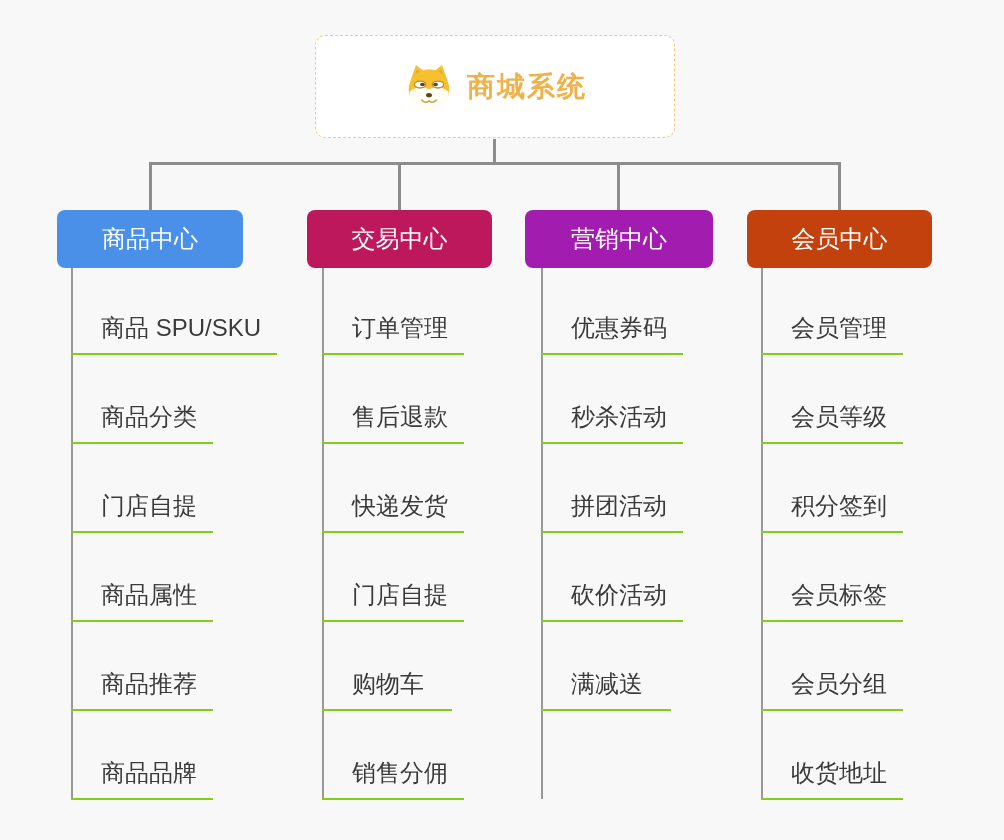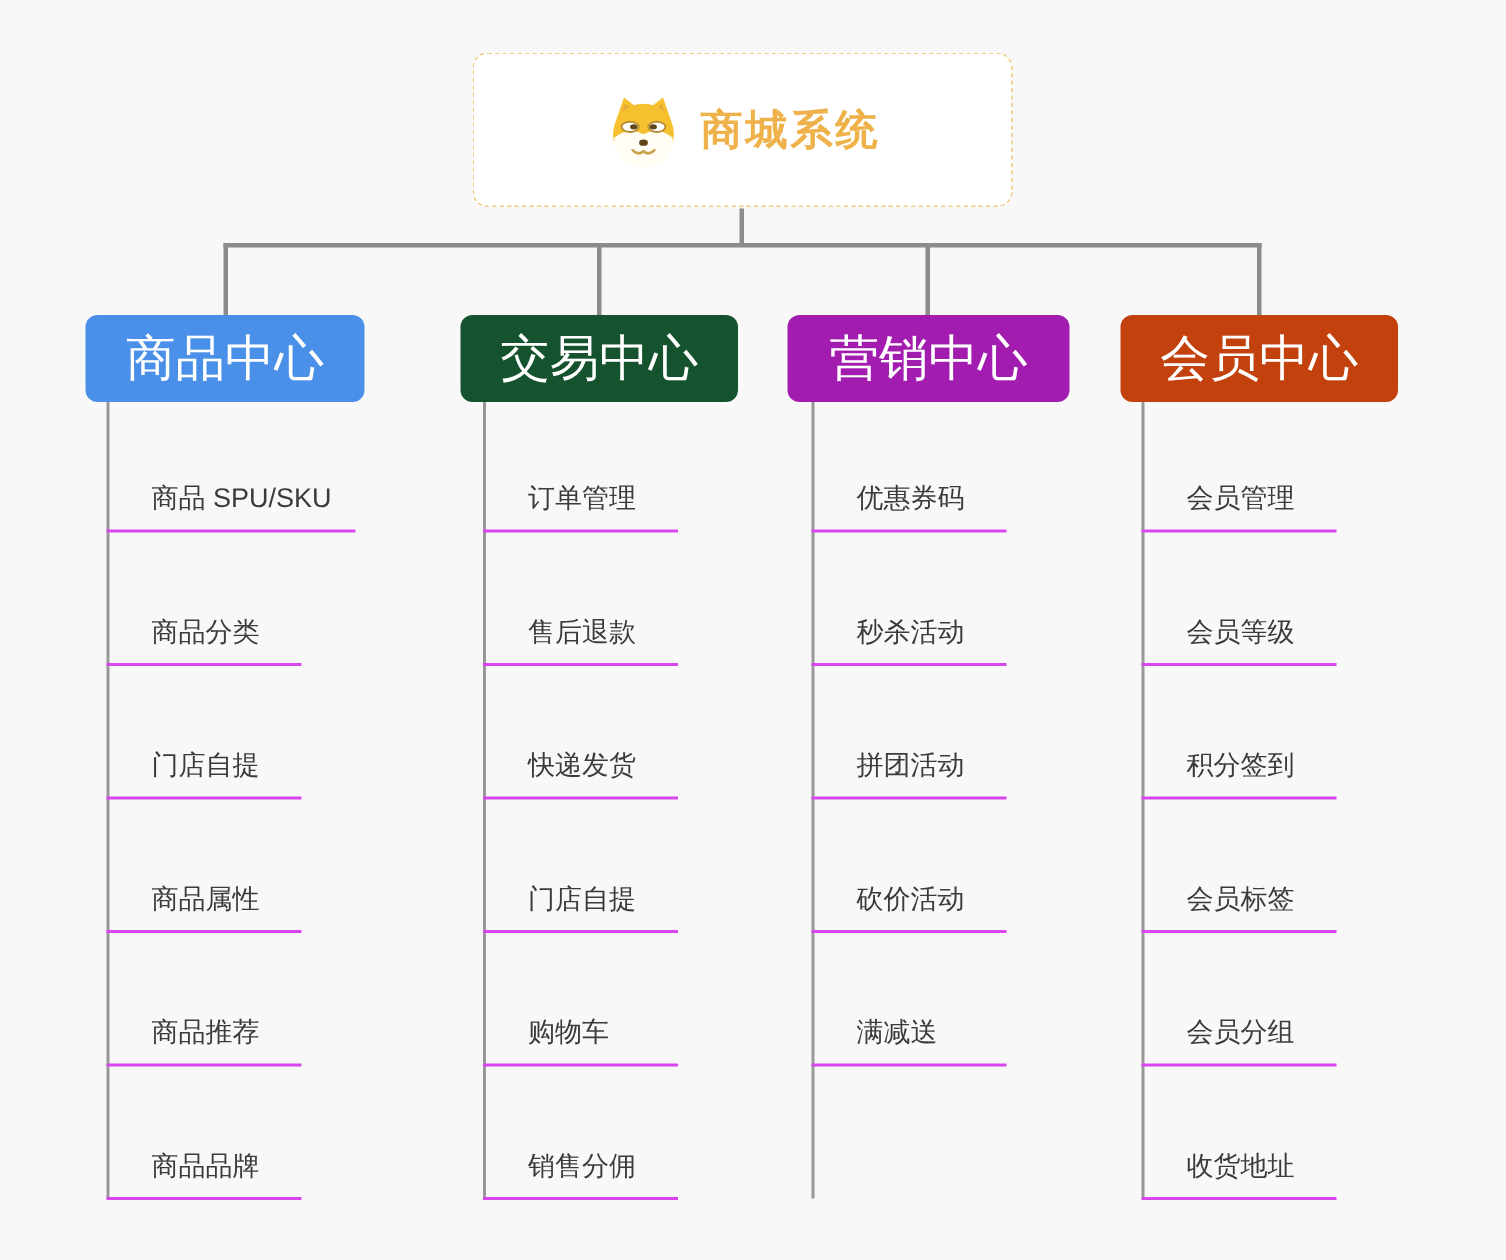--- a/index.html
+++ b/index.html
@@ -58,21 +58,21 @@
   
   .branch-header {
     position: absolute;
     top: 210px;
     height: 58px;
     border-radius: 8px;
     display: flex;
     align-items: center;
     justify-content: center;
     color: #ffffff;
-    font-size: 33px;
+    font-size: 24px;
     cursor: pointer;
     white-space: nowrap;
   }
   .bh-0 { left: 57px;  width: 186px; }
   .bh-1 { left: 307px; width: 185px; }
   .bh-2 { left: 525px; width: 188px; }
   .bh-3 { left: 747px; width: 185px; }
 
   
   .column { position: absolute; top: 266px; }
@@ -81,23 +81,23 @@
   .col-2 { left: 541px; }
   .col-3 { left: 761px; }
   .child {
     box-sizing: border-box;
     height: 89px;
     width: max-content;
     min-width: 130px;
     display: flex;
     align-items: flex-end;
     padding: 0 16px 9px 30px;
-    border-bottom: 2px solid #d946ef;
+    border-bottom: 2px solid #84cc16;
     color: #3b3b3b;
-    font-size: 18px;
+    font-size: 24px;
     white-space: nowrap;
     cursor: pointer;
   }
 </style>
 </head>
 <body>
 
 <div class="canvas">
 
   <div class="line stub"></div>
@@ -127,21 +127,21 @@
         <ellipse cx="32" cy="40" rx="3.6" ry="2.6" fill="#5f4418"></ellipse>
         <path d="M23 46 Q27.5 51 32 47 Q36.5 51 41 46" stroke="#c9a24b" stroke-width="2" fill="none" stroke-linecap="round"></path>
       </svg>
     </span>
     <span class="root-label">商城系统</span>
   </div>
 
   <div class="branch-header bh-0" style="background-color: rgb(74, 144, 232);">
     <span>商品中心</span>
   </div>
-  <div class="branch-header bh-1" style="background-color: #14532d; font-family: Liberation Mono, monospace;">
+  <div class="branch-header bh-1" style="background-color: #be185d; font-family: Liberation Mono, monospace;">
     <span>交易中心</span>
   </div>
   <div class="branch-header bh-2" style="background-color: #a21caf;">
     <span>营销中心</span>
   </div>
   <div class="branch-header bh-3" style="background-color: #c2410c;">
     <span>会员中心</span>
   </div>
 
   <div class="column col-0">

